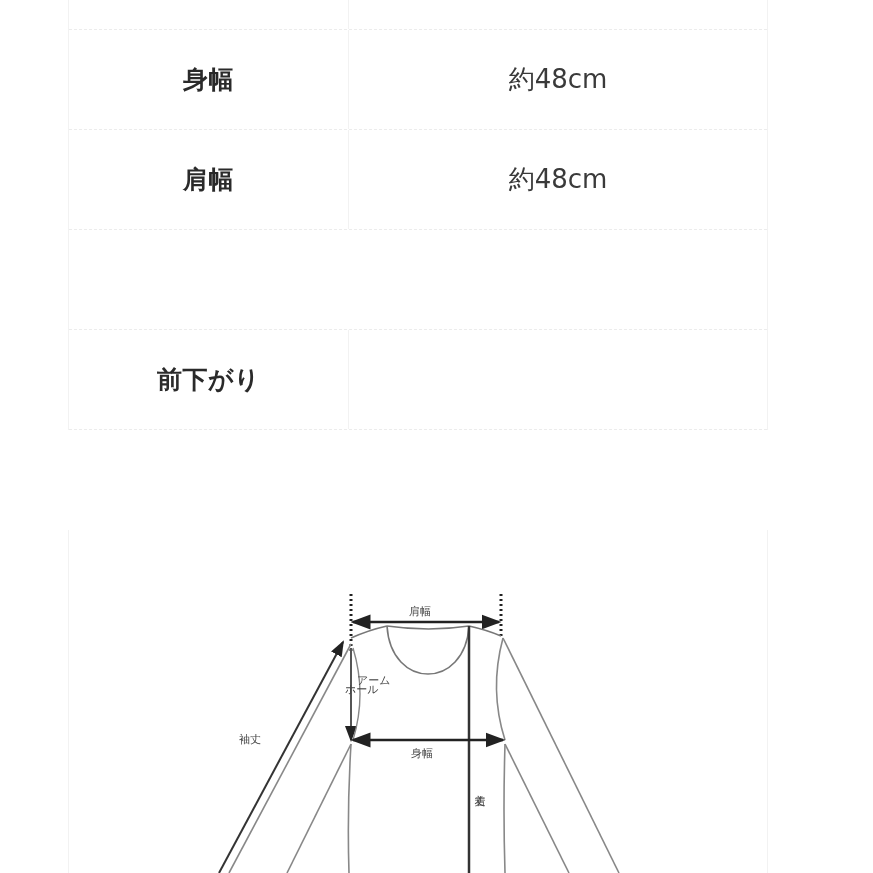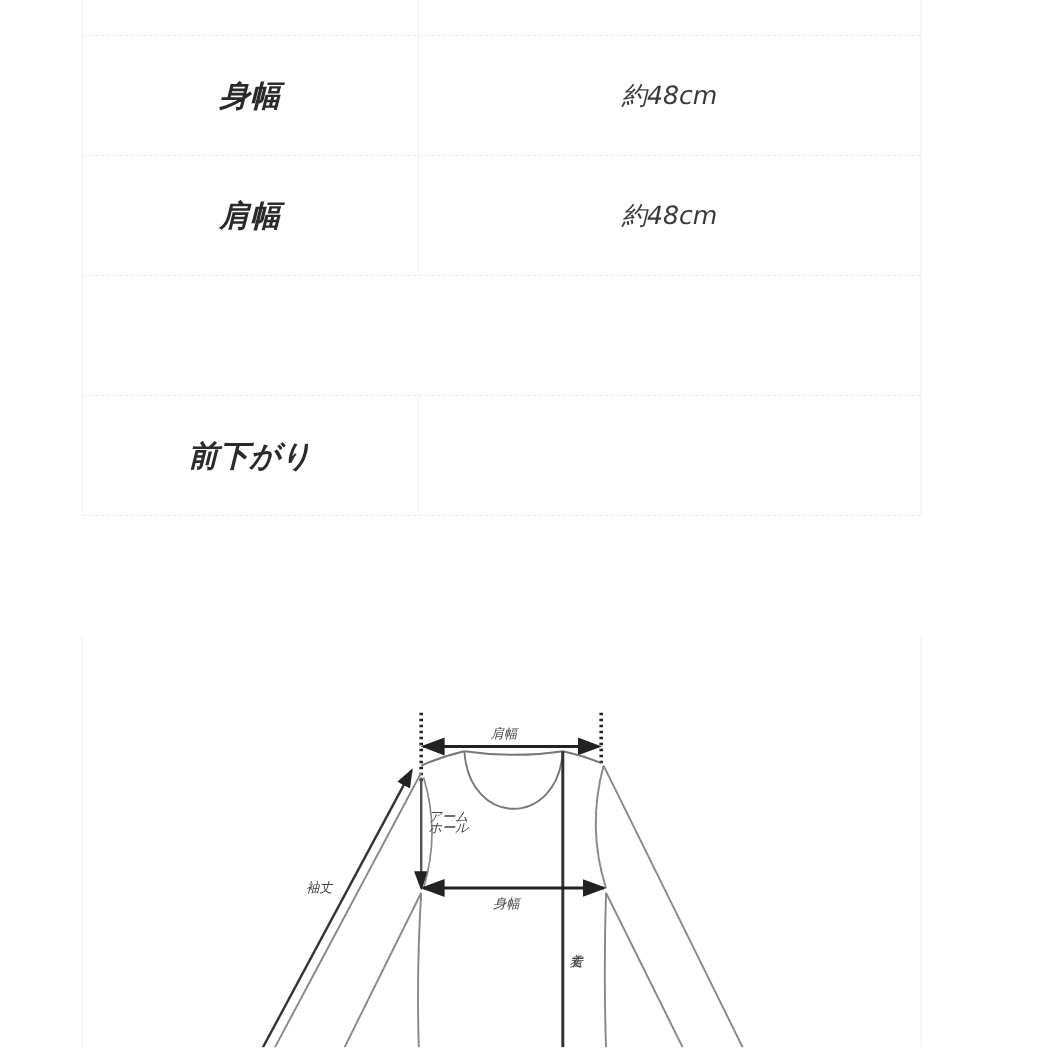--- a/index.html
+++ b/index.html
@@ -1,21 +1,21 @@
 <!DOCTYPE html>
 <html><head>
   <meta charset="utf-8">
   <style>
     * { box-sizing: border-box; margin: 0; padding: 0; }
     html, body {
       width: 873px; height: 873px; overflow: hidden;
       background: #ffffff;
       font-family: "DejaVu Sans", "Liberation Sans", sans-serif;
     }
-    .page { position: relative; width: 873px; height: 873px; font-style: italic; }
+    .page { position: relative; width: 873px; height: 873px; }
 
     .size-table {
       position: absolute;
       left: 68px; top: 0;
       width: 700px;
       border-left: 1px solid #f2f2f2;
       border-right: 1px solid #f2f2f2;
     }
     .row {
       display: flex;
@@ -26,21 +26,21 @@
     .cell-label {
       width: 280px;
       display: flex; align-items: center; justify-content: center;
       font-weight: bold; font-size: 25px; color: #2a2a2a;
       border-right: 1px solid #f2f2f2;
       letter-spacing: 0.5px;
     }
     .cell-value {
       flex: 1;
       display: flex; align-items: center; justify-content: center;
-      font-size: 21px; color: #3a3a3a;
+      font-size: 26px; color: #3a3a3a;
       padding-left: 0px;
     }
 
     .diagram-box {
       position: absolute;
       left: 68px; top: 530px;
       width: 700px; height: 343px;
       border-left: 1px solid #f2f2f2;
       border-right: 1px solid #f2f2f2;
     }
@@ -115,19 +115,19 @@
       <path d="M282,214 Q278,280 280,343" stroke="#888" stroke-width="1.6" fill="none"></path>
 
       <path d="M436,214 Q434,280 436,343" stroke="#888" stroke-width="1.6" fill="none"></path>
 
       <line x1="434" y1="108" x2="550" y2="343" stroke="#888" stroke-width="1.6"></line>
 
       <line x1="436" y1="214" x2="500" y2="343" stroke="#888" stroke-width="1.6"></line>
     </svg>
     <span class="dlabel" style="left:340px;top:76px;">肩幅</span>
     <span class="dlabel" style="left:288px;top:145px;">アーム</span>
-    <span class="dlabel" style="left:288px;top:154px;">ホール</span>
-    <span class="dlabel" style="left:186px;top:204px;">袖丈</span>
+    <span class="dlabel" style="left:276px;top:154px;">ホール</span>
+    <span class="dlabel" style="left:170px;top:204px;">袖丈</span>
     <span class="dlabel" style="left:342px;top:218px;">身幅</span>
     <span class="dlabel" style="left:404px;top:256px;width:12px;writing-mode:vertical-rl;">着丈</span>
   </div>
 
 </div>
 
 </body></html>

